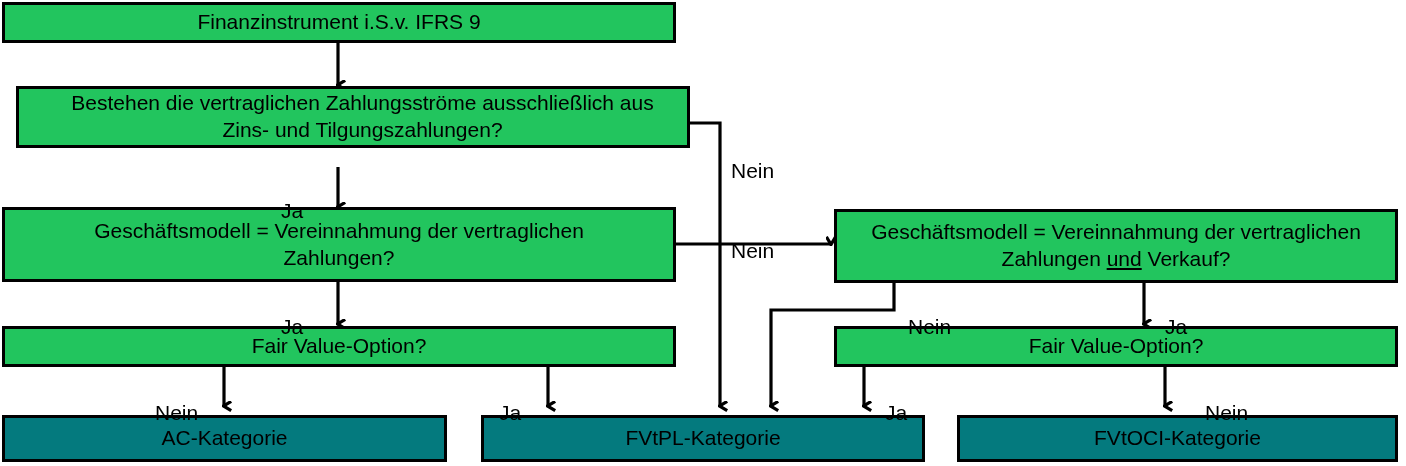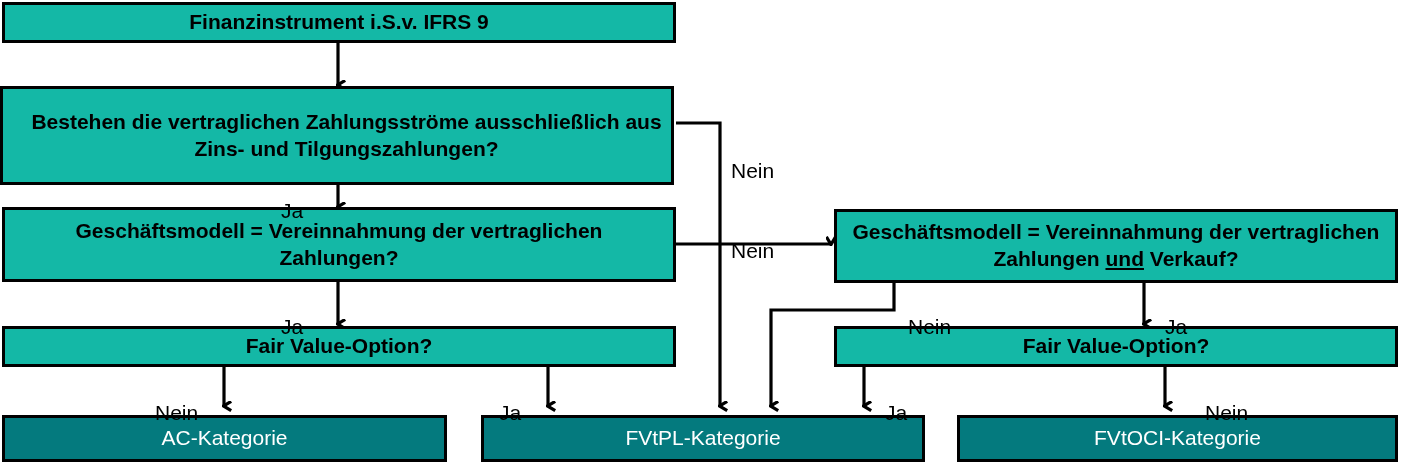--- a/index.html
+++ b/index.html
@@ -24,26 +24,25 @@
     display: flex;
     align-items: center;
     justify-content: center;
     text-align: center;
     line-height: 1.28;
     font-size: 21px;
     color: #000000;
     padding: 2px 8px;
   }
   .node.decision, .node.start {
-    background: #14b8a6;
-    font-weight: bold;
+    background: #22c55e;
   }
   .node.result {
     background: #047a7e;
-    color: #ffffff;
+    color: #000000;
     border: 3px solid #000000;
   }
   .node .txt {
     display: block;
     width: 100%;
     white-space: pre-line;
   }
   .edge-label {
     position: absolute;
     font-size: 21px;
@@ -99,21 +98,21 @@
 
     <line x1="864" y1="367" x2="864" y2="406" marker-end="url(#arrow)"></line>
 
     <line x1="1165" y1="367" x2="1165" y2="406" marker-end="url(#arrow)"></line>
   </svg>
 
   <div class="node start" style="left:2px; top:2px; width:674px; height:41px;">
     <span class="txt">Finanzinstrument i.S.v. IFRS 9</span>
   </div>
 
-  <div class="node decision" style="left:0; top:86px; width:674px; height:99px;padding-left:27px;">
+  <div class="node decision" style="left:16px; top:86px; width:674px; height:62px;padding-left:27px;">
     <span class="txt">Bestehen die vertraglichen Zahlungsströme ausschließlich aus
 Zins- und Tilgungszahlungen?</span>
   </div>
 
   <div class="node decision" style="left:2px; top:207px; width:674px; height:75px;">
     <span class="txt">Geschäftsmodell = Vereinnahmung  der vertraglichen
 Zahlungen?</span>
   </div>
 
   <div class="node decision" style="left:834px; top:209px; width:564px; height:74px;">

